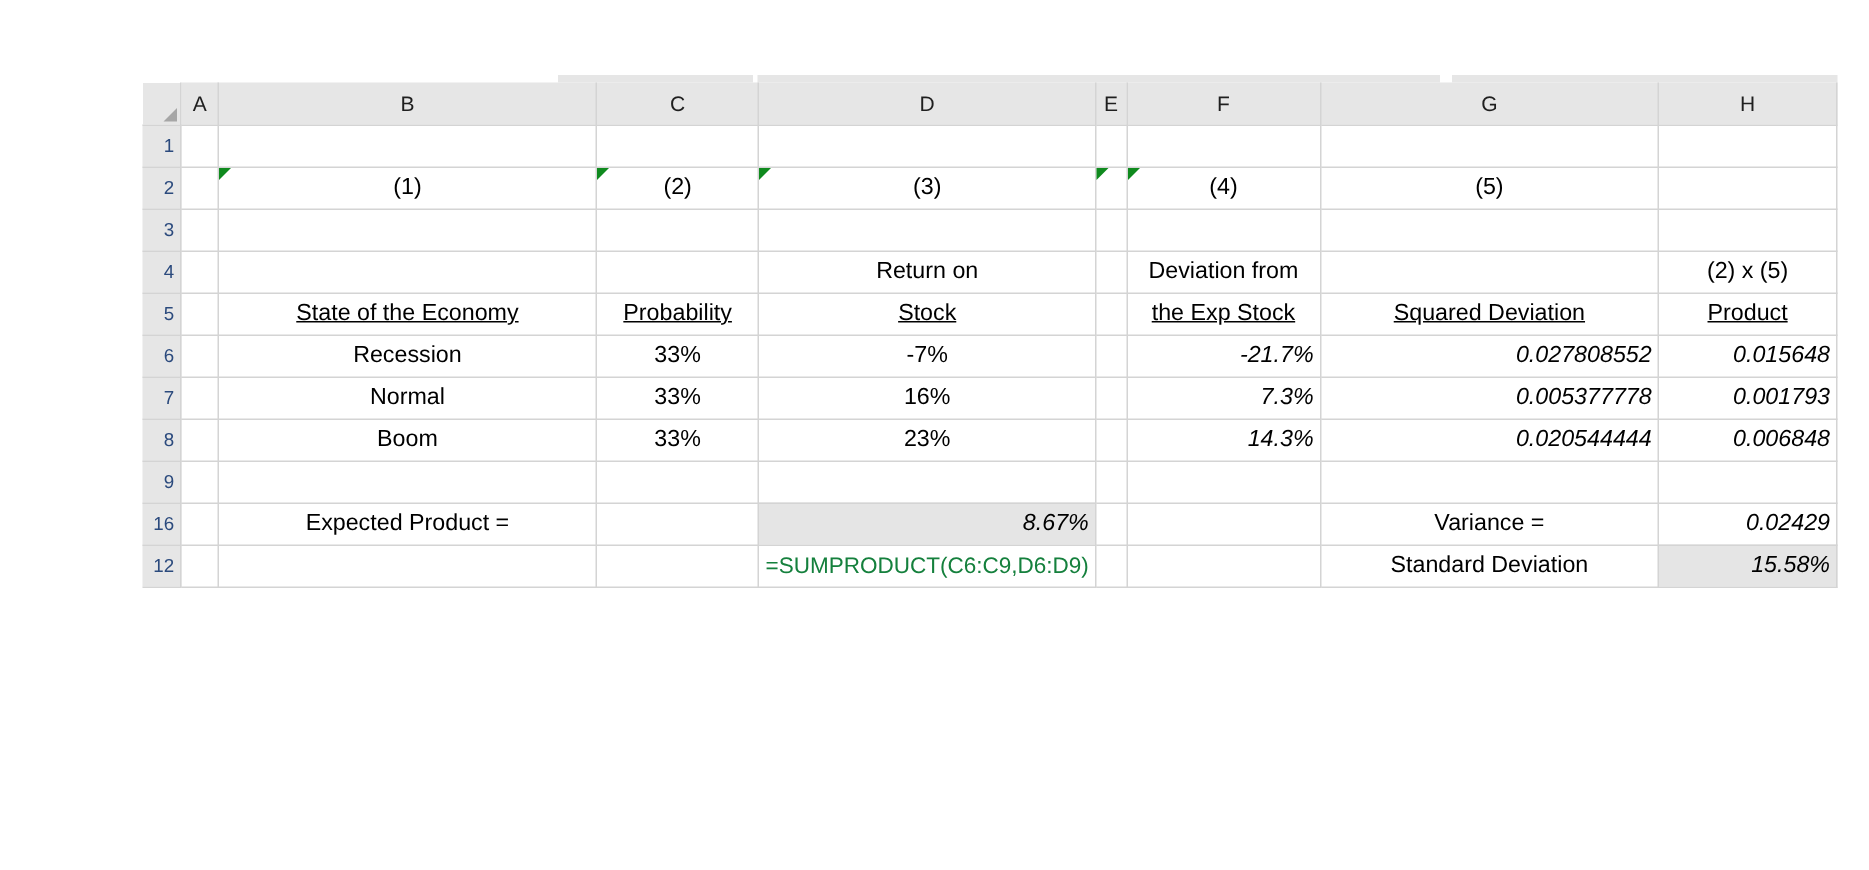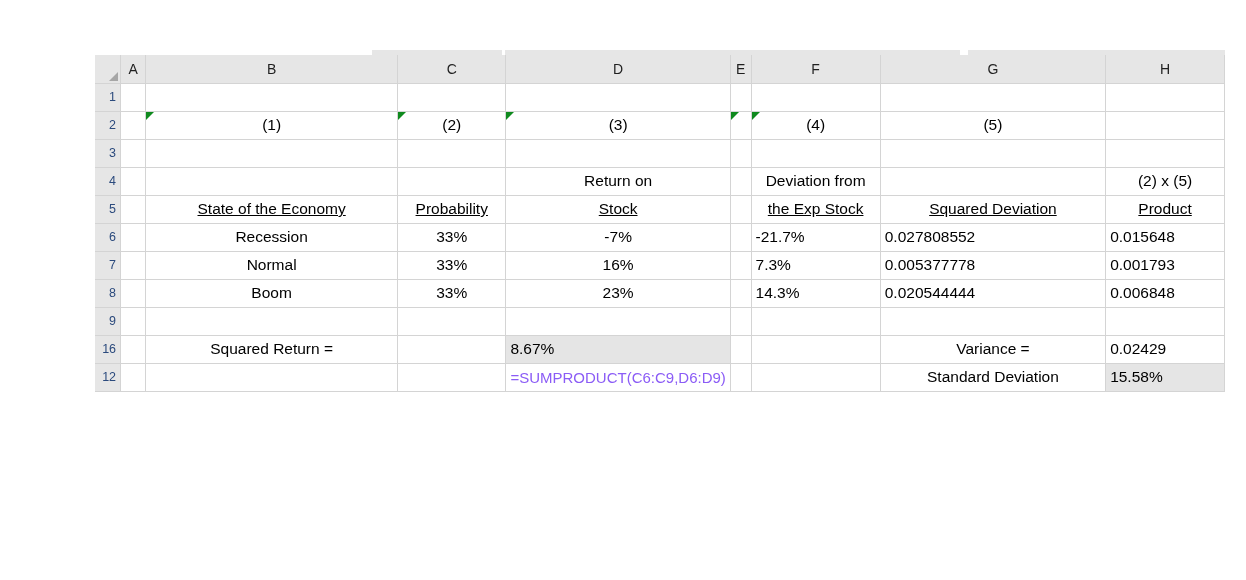--- a/index.html
+++ b/index.html
@@ -85,26 +85,26 @@
     content: "";
     position: absolute;
     right: 2px; bottom: 2px;
     width: 0; height: 0;
     border-left: 9px solid transparent;
     border-bottom: 9px solid #a6a6a6;
   }
 
   
   .c  { text-align: center; }
-  .r  { text-align: left; }
+  .r  { text-align: right; font-style: italic; }
   .l  { text-align: center; }
   .b  { font-weight: bold; }
   .u  { text-decoration: underline; }
   .hl { background: #e5e5e5; }
-  .formula { color: #8b5cf6; font-size: 15px; }
+  .formula { color: #15803d; font-size: 15px; }
 
   
   .cmt { position: relative; }
   .cmt::before {
     content: "";
     position: absolute;
     left: 0; top: 0;
     width: 0; height: 0;
     border-left: 8px solid #0f8a1e;
     border-bottom: 8px solid transparent;
@@ -269,21 +269,21 @@
         <td></td>
         <td></td>
         <td></td>
         <td></td>
       </tr>
 
 
       <tr>
         <th class="rowhdr">16</th>
         <td></td>
-        <td class="l b">Squared Return =</td>
+        <td class="l b">Expected Product =</td>
         <td></td>
         <td class="r b hl">8.67%</td>
         <td></td>
         <td></td>
         <td class="l b">Variance =</td>
         <td class="r b">0.02429</td>
       </tr>
 
       <tr>
         <th class="rowhdr">12</th>

